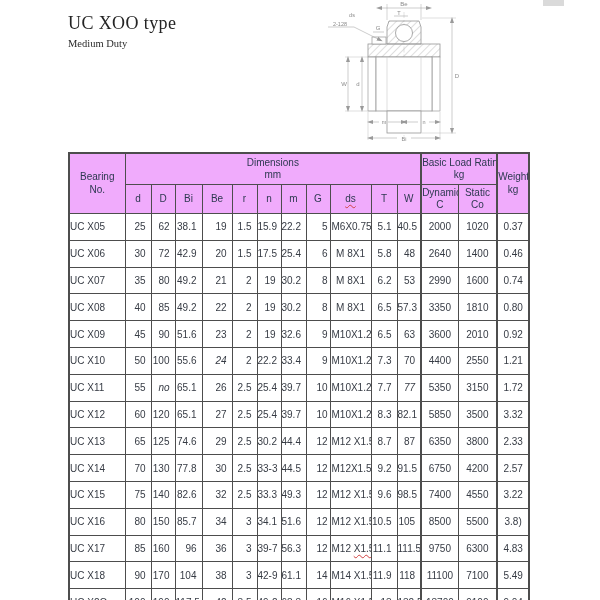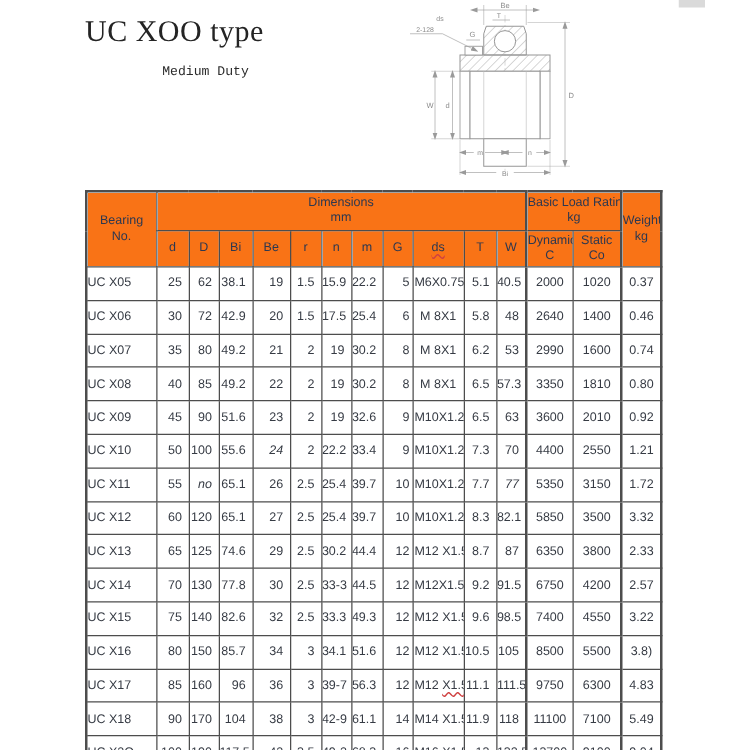--- a/index.html
+++ b/index.html
@@ -5,43 +5,43 @@
   html,body{margin:0;padding:0;}
   body{
     width:600px;height:600px;position:relative;overflow:hidden;
     background:#ffffff;
     font-family:"Liberation Sans",sans-serif;
   }
   
   .title-block{position:absolute;left:68px;top:13px;}
   .title-main{
     font-family:"Liberation Serif","DejaVu Serif",serif;
-    font-size:24px;color:#242424;letter-spacing:.4px;margin:0 0 3px 0;
+    font-size:18px;color:#242424;letter-spacing:.4px;margin:0 0 3px 0;
   }
   .title-sub{
-    font-family:Liberation Mono, monospace;
-    font-size:10.5px;color:#2b2b2b;line-height:1.3;margin:12px;text-align:right;
+    font-family:Liberation Serif, serif;
+    font-size:10.5px;color:#2b2b2b;line-height:1.3;margin:0;
   }
   
   .corner-artifact{position:absolute;left:543px;top:0;width:21px;height:6px;background:#dadada;}
   
   .drawing{position:absolute;left:318px;top:0;width:160px;height:150px;}
   
   table.spec{
     position:absolute;left:68px;top:152px;width:460px;
     border-collapse:collapse;table-layout:fixed;
     border:2px solid #4d4d4d;
   }
   .spec th,.spec td{
     border:1px solid #4d4d4d;
     font-size:10px;color:#363b44;
     padding:0;overflow:hidden;white-space:nowrap;
   }
   .spec thead th{
-    background:#f97316;color:#2d3850;font-weight:normal;
+    background:#f0abfc;color:#2d3850;font-weight:normal;
     text-align:center;line-height:1.25;
   }
   .spec thead tr.h1 th{height:30px;}
   .spec thead tr.h2 th{height:28px;}
   .spec tbody td{height:25.8px;background:#ffffff;text-align:center;}
   
   .spec tbody td.col-no{text-align:left;}
   .spec tbody td.col-d,.spec tbody td.col-D,.spec tbody td.col-Bi,
   .spec tbody td.col-Be,.spec tbody td.col-r,.spec tbody td.col-n,
   .spec tbody td.col-m,.spec tbody td.col-T,.spec tbody td.col-W

